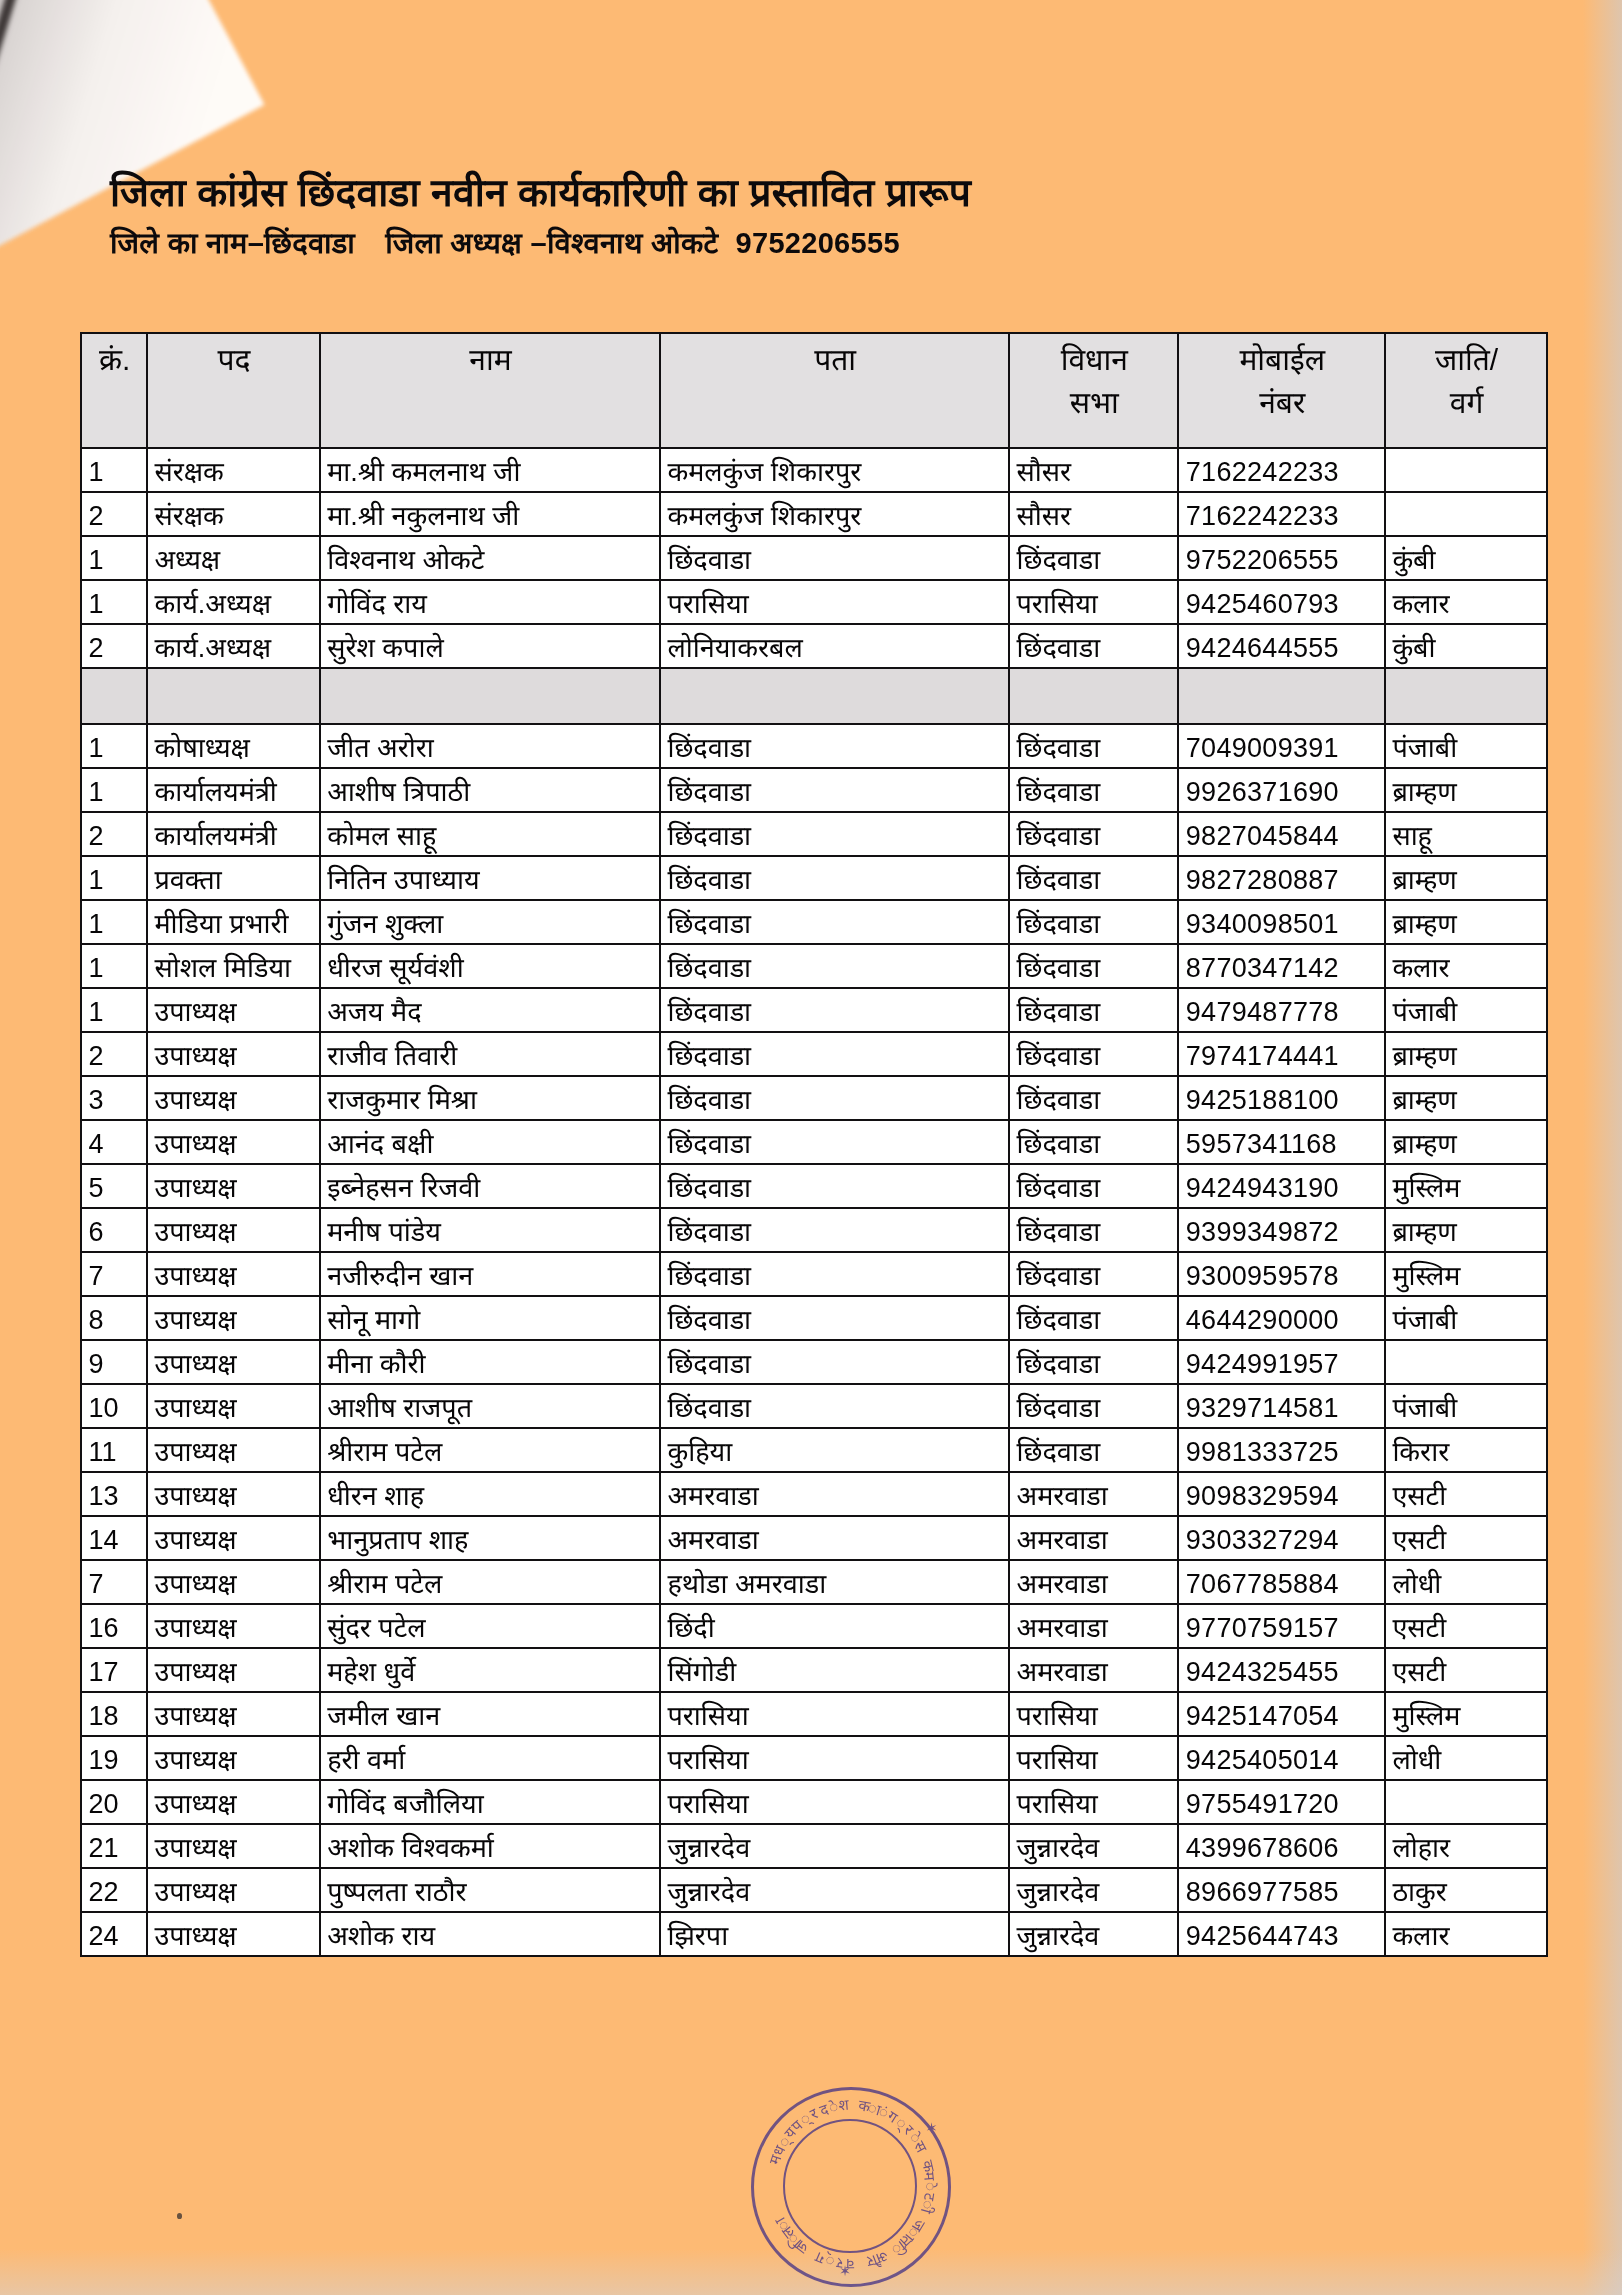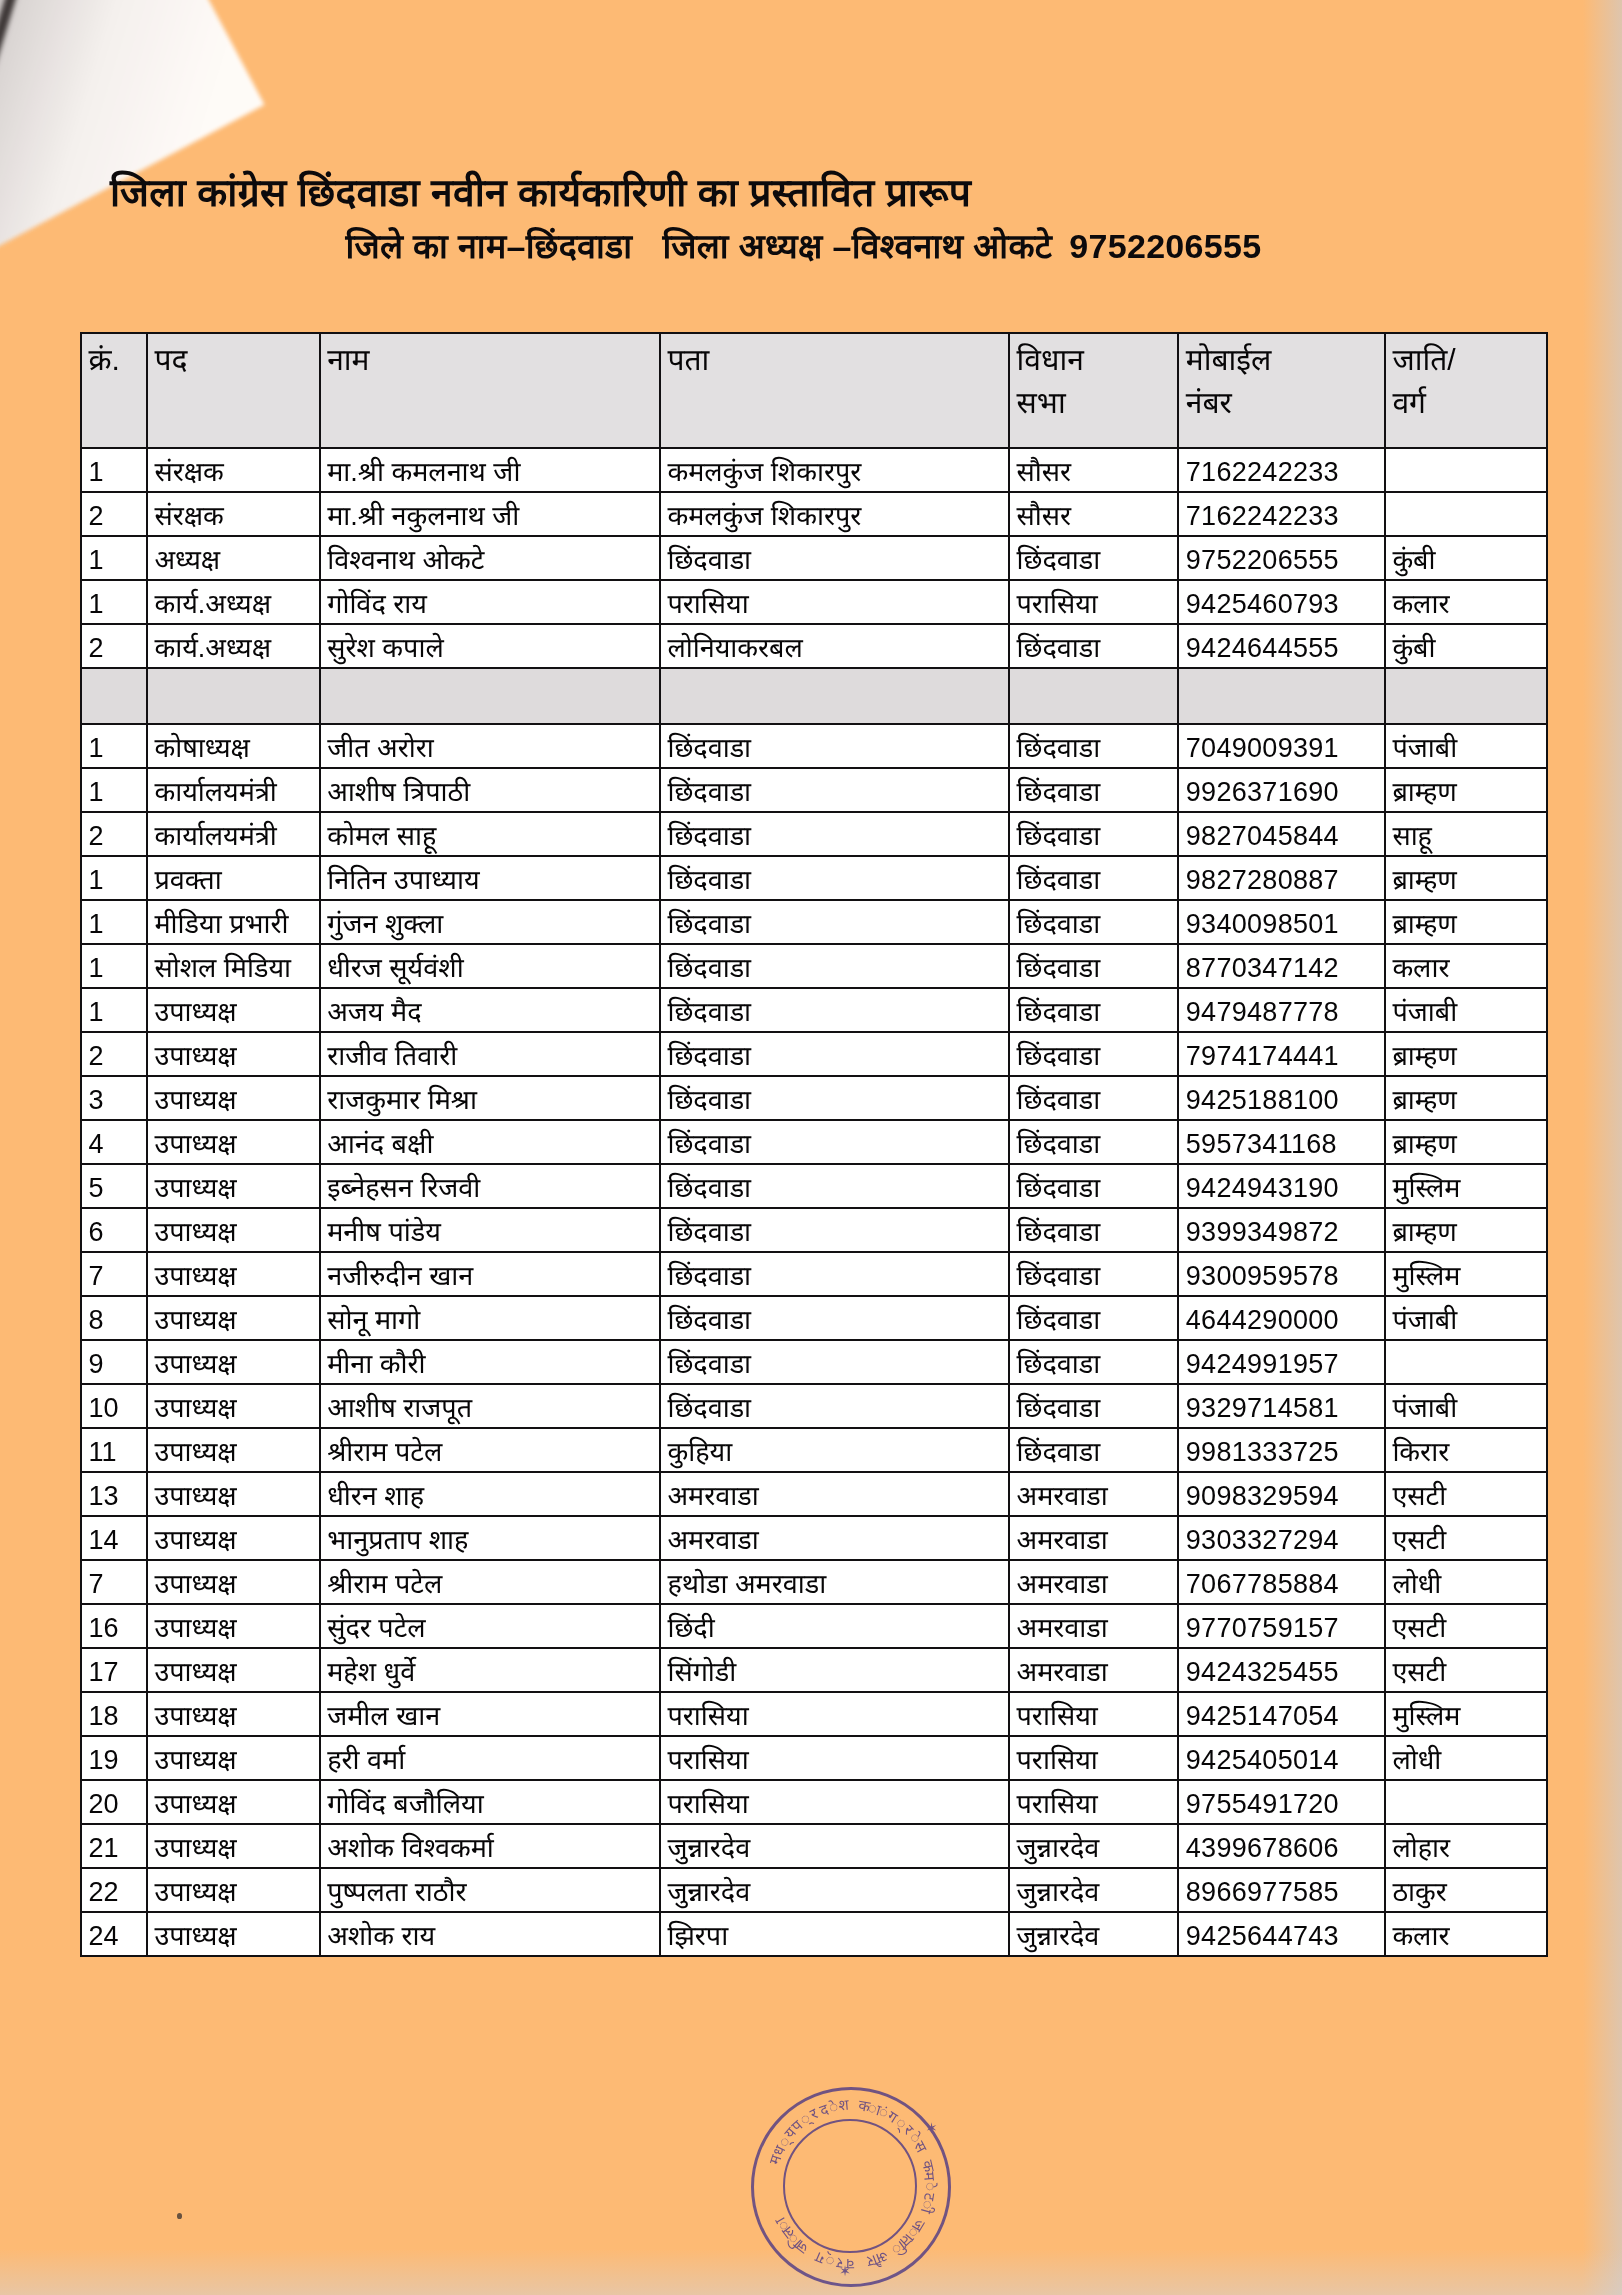--- a/index.html
+++ b/index.html
@@ -76,24 +76,23 @@
     font-weight: 700;
     color: #0c0a0c;
     letter-spacing: 0.3px;
     white-space: nowrap;
   }
   .title-line-1 {
     font-size: 39px;
     line-height: 1.12;
   }
   .title-line-2 {
-    font-size: 34px;
+    font-size: 29px;
     line-height: 1.2;
     margin-top: 11.8px;
-    text-align: center;
   }
   .t-gap-sm { display: inline-block; width: 17px; }
   .t-gap-md { display: inline-block; width: 30px; }
 
   
   .sheet {
     position: absolute;
     left: 80px;
     top: 332px;
     width: 1468px;
@@ -123,20 +122,21 @@
     font-weight: 400;
     text-align: left;
     background: #e2e0e1;
     padding-top: 3.9px;
     white-space: normal;
   }
   thead th .hd {
     display: block;
     font-size: 30px;
     line-height: 1.45;
+    text-align: center;
   }
   
   col.c-sno   { width: 37px;  }
   col.c-post  { width: 97px; }
   col.c-name  { width: 191px; }
   col.c-addr  { width: 196px; }
   col.c-vidh  { width: 95px; }
   col.c-mob   { width: 116px; }
   col.c-caste { width: 91px; }
 

